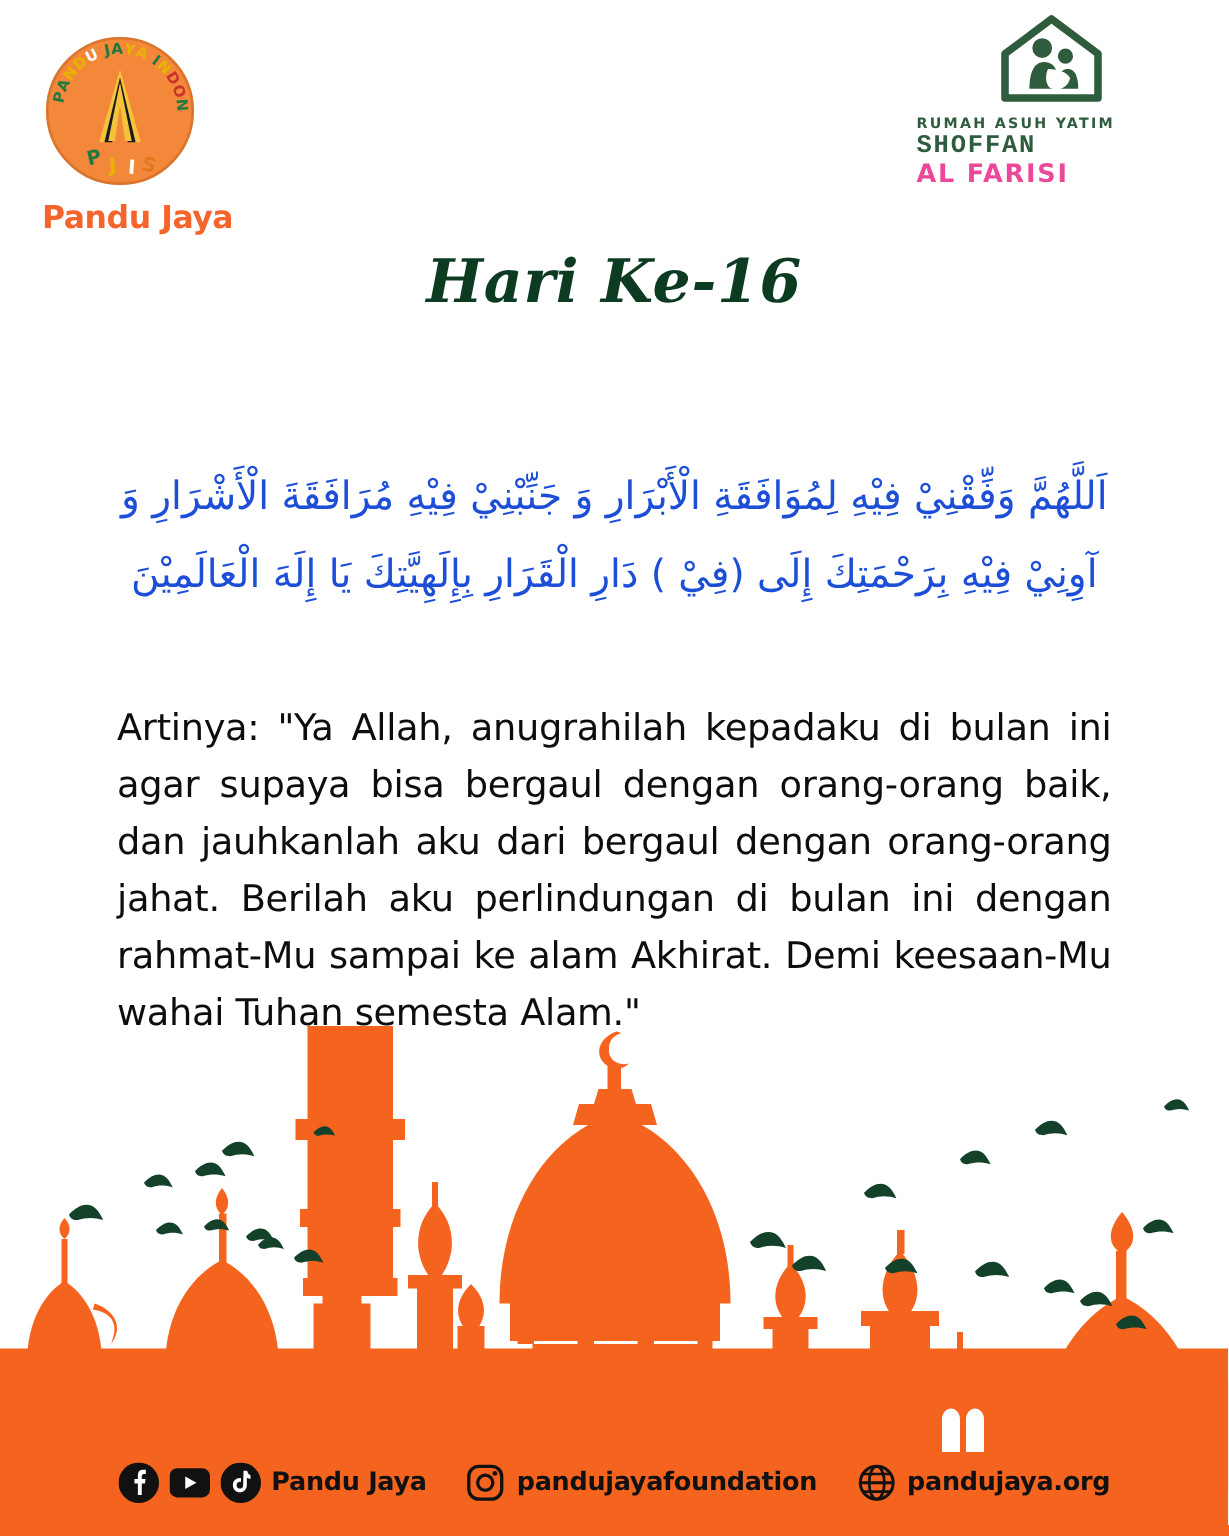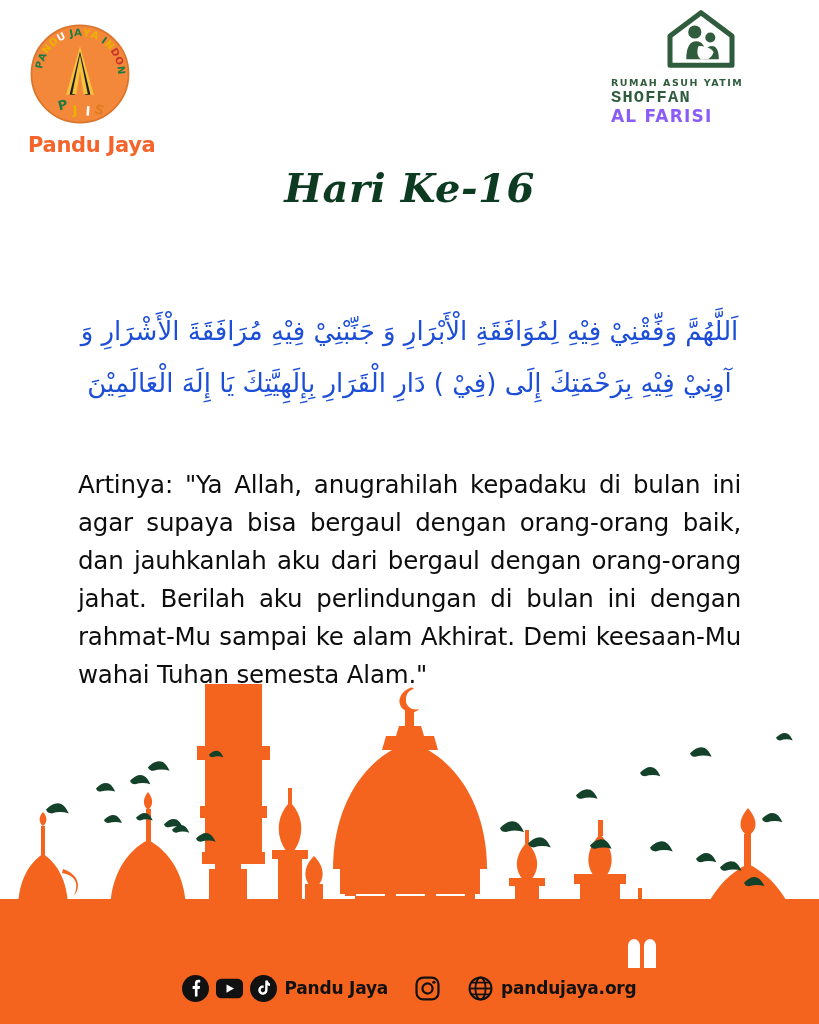--- a/index.html
+++ b/index.html
@@ -72,21 +72,21 @@
     font-size: 17px;
     letter-spacing: 1.2px;
     color: #2e5c3c;
     font-weight: bold;
     line-height: 1.12;
     font-family: Liberation Mono, monospace;
   }
   .sh-line3 {
     font-size: 17px;
     letter-spacing: 1.2px;
-    color: #8b5cf6;
+    color: #ec4899;
     font-weight: bold;
     line-height: 1.12;
     font-family: "DejaVu Sans", sans-serif;
   }
 
   
   #title-block {
     position: absolute;
     top: 158px;
     left: 0;
@@ -449,20 +449,21 @@
       </svg>
       <span class="f-label">Pandu Jaya</span>
     </div>
 
     <div class="f-group">
       <svg class="f-icon" viewBox="0 0 32 32">
         <rect x="3" y="3" width="26" height="26" rx="8" fill="none" stroke="#111111" stroke-width="2.6"></rect>
         <circle cx="16" cy="16" r="6" fill="none" stroke="#111111" stroke-width="2.6"></circle>
         <circle cx="23.6" cy="8.6" r="1.9" fill="#111111"></circle>
       </svg>
+      <span class="f-label">pandujayafoundation</span>
     </div>
 
     <div class="f-group">
       <svg class="f-icon" viewBox="0 0 32 32">
         <circle cx="16" cy="16" r="13" fill="none" stroke="#111111" stroke-width="2.4"></circle>
         <ellipse cx="16" cy="16" rx="6" ry="13" fill="none" stroke="#111111" stroke-width="2.2"></ellipse>
         <line x1="3" y1="16" x2="29" y2="16" stroke="#111111" stroke-width="2.2"></line>
         <line x1="5.5" y1="9" x2="26.5" y2="9" stroke="#111111" stroke-width="2"></line>
         <line x1="5.5" y1="23" x2="26.5" y2="23" stroke="#111111" stroke-width="2"></line>
       </svg>

